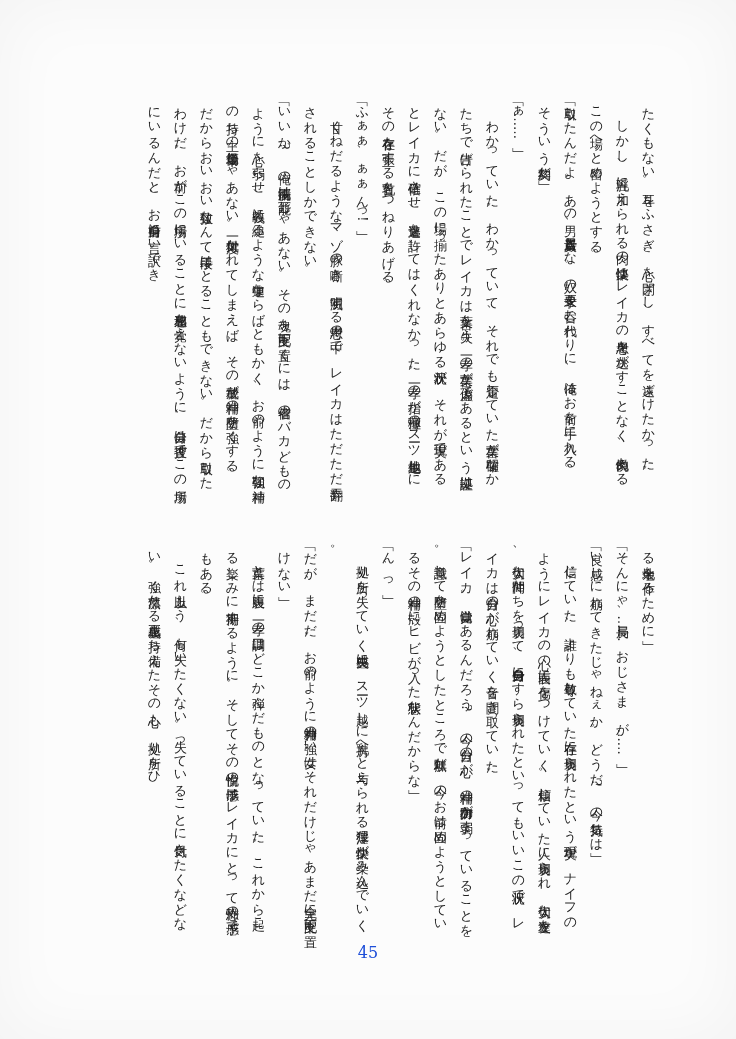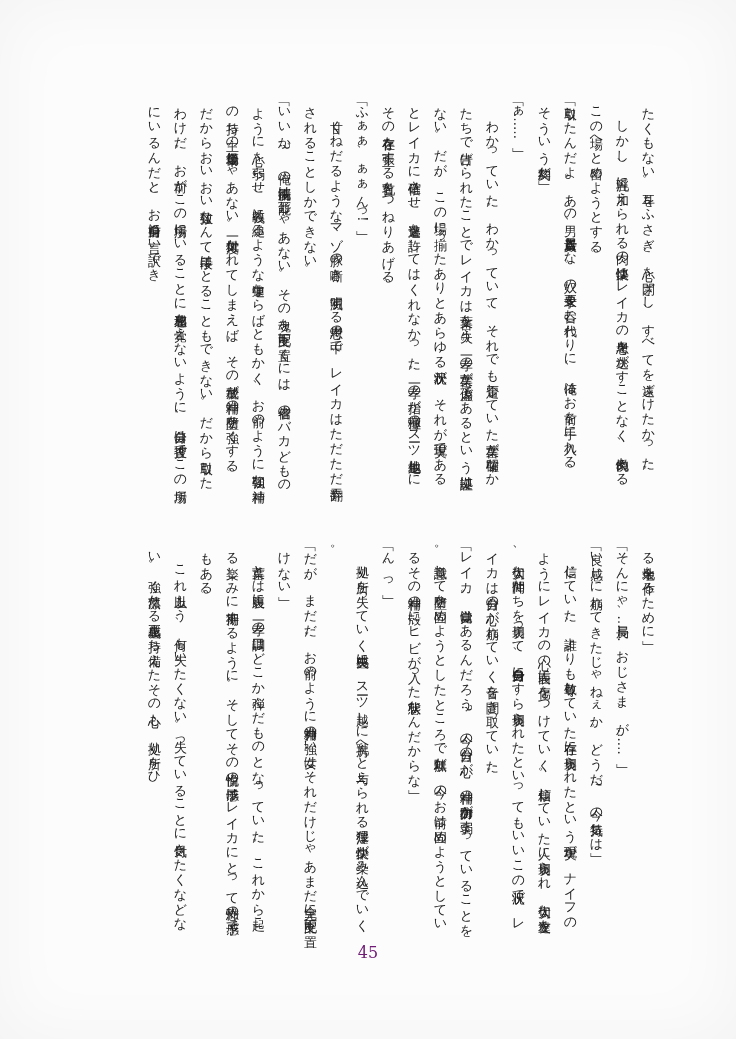--- a/index.html
+++ b/index.html
@@ -47,21 +47,21 @@
   .vpara.indent {
     text-indent: 1em;
   }
   .page-number {
     position: absolute;
     top: 943px;
     left: 0;
     width: 736px;
     text-align: center;
     font-size: 16px;
-    color: #701a75;
+    color: #1d4ed8;
   }
 </style>
 </head>
 <body>
 
 <div class="page">
   <div class="text-block" id="top-block">
       <p class="vpara">たくもない。耳をふさぎ、心を閉ざし、すべてを遠ざけたかった。</p>
       <p class="vpara indent">しかし、淫乳に加えられる肉の快楽はレイカの思考を逃がすことなく、肉悦あるこの場へと留めようとする。</p>
       <p class="vpara">「取引したんだよ。あの男、巌居景貴とな。奴の要求を呑む代わりに、俺はお前を手に入れる。そういう契約だ」</p>

